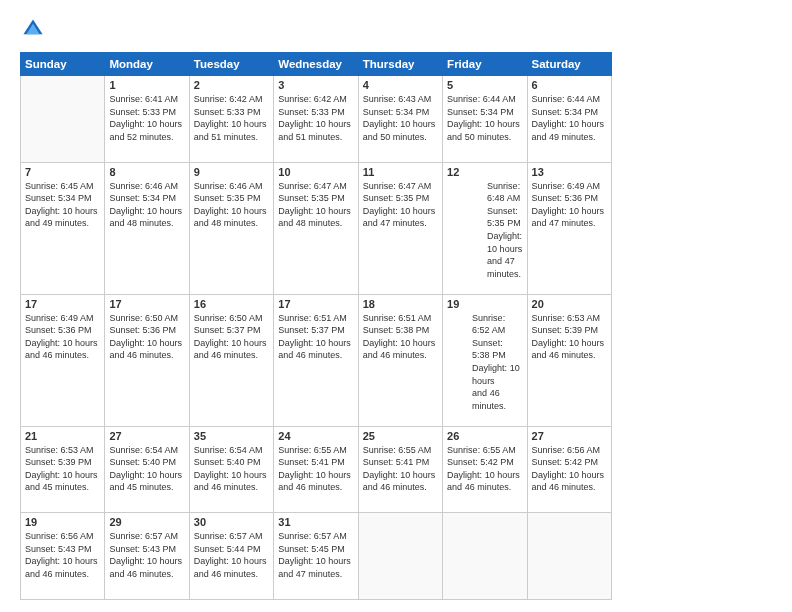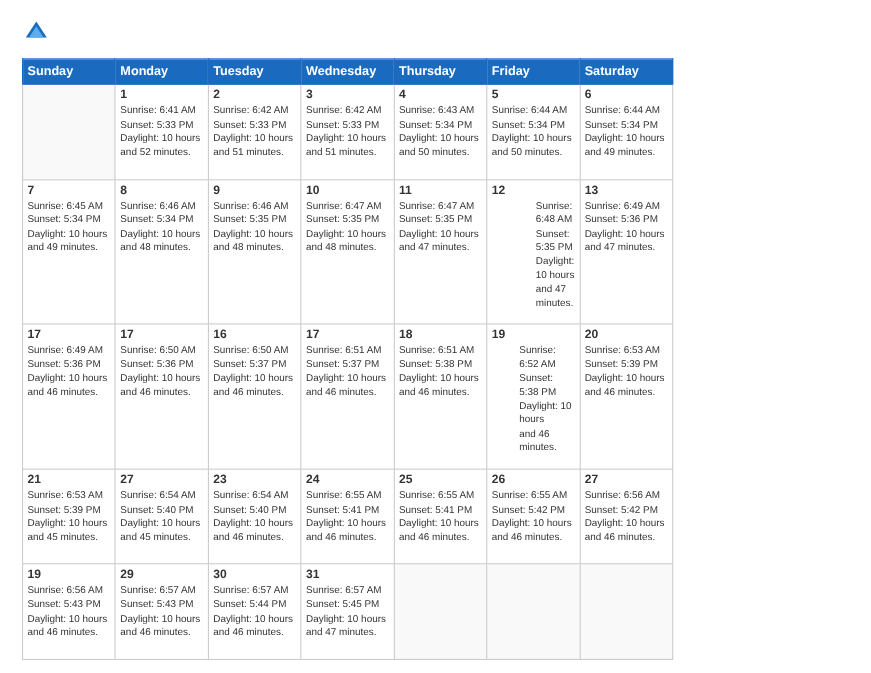--- a/index.html
+++ b/index.html
@@ -288,21 +288,21 @@
 and 45 minutes.</div>
           </td>
           <td>
             <span class="day-number">27</span>
             <div class="cell-text" style="white-space: pre-line;">Sunrise: 6:54 AM
 Sunset: 5:40 PM
 Daylight: 10 hours
 and 45 minutes.</div>
           </td>
           <td>
-            <span class="day-number">23</span>
+            <span class="day-number">35</span>
             <div class="cell-text" style="white-space: pre-line;">Sunrise: 6:54 AM
 Sunset: 5:40 PM
 Daylight: 10 hours
 and 46 minutes.</div>
           </td>
           <td>
             <span class="day-number">24</span>
             <div class="cell-text" style="white-space: pre-line;">Sunrise: 6:55 AM
 Sunset: 5:41 PM
 Daylight: 10 hours

